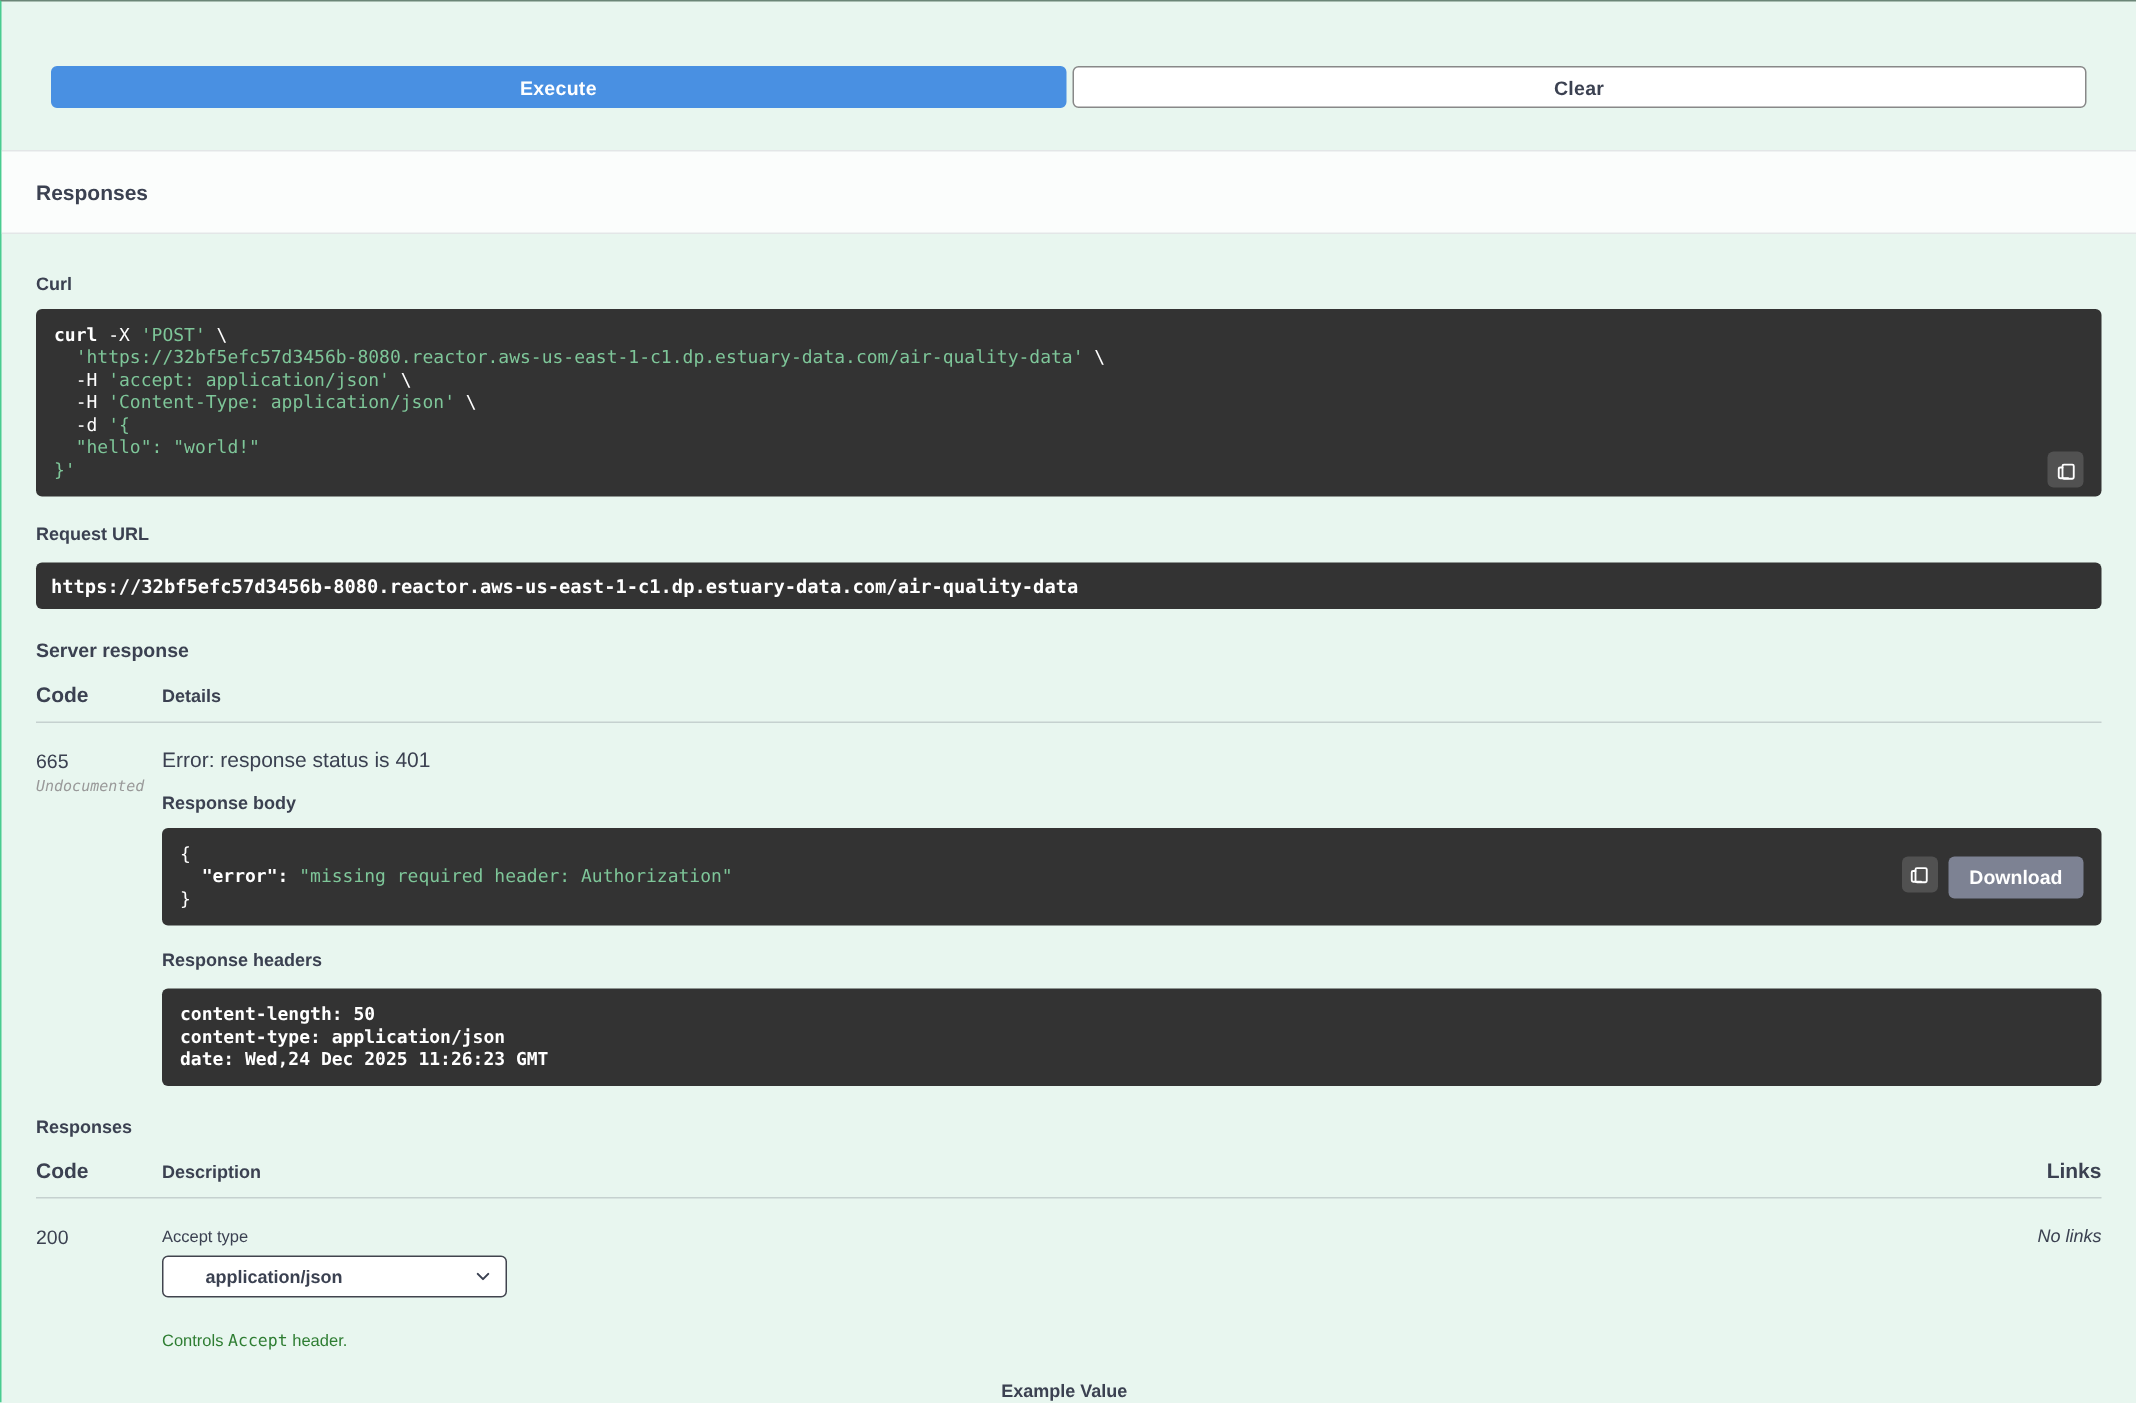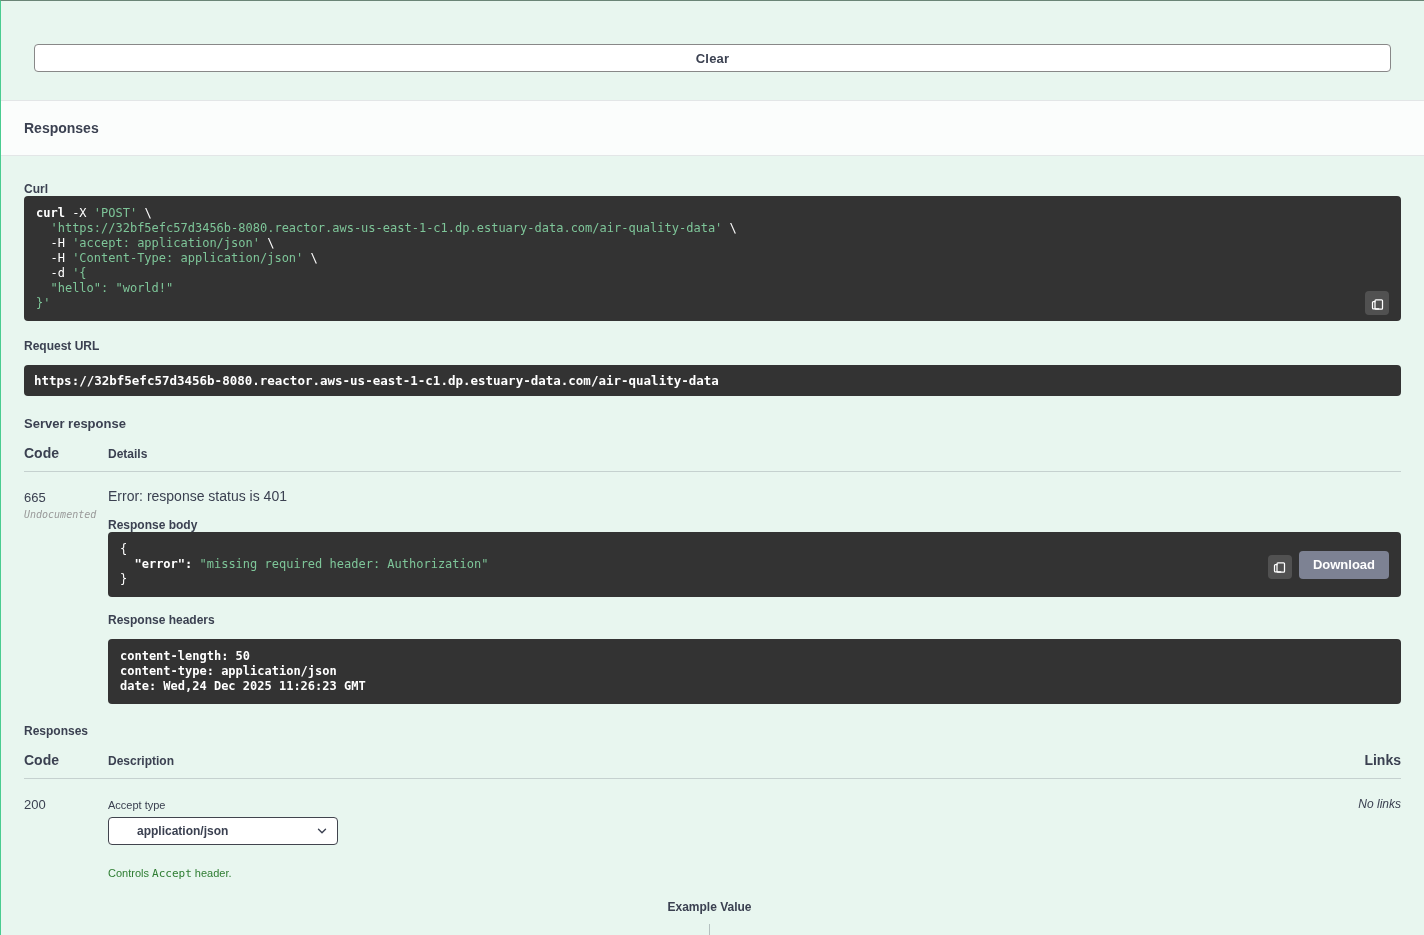--- a/index.html
+++ b/index.html
@@ -41,42 +41,42 @@
 
   .h4 { font-size: 12px; font-weight: 700; color: #3b4151; }
   .curl-label { padding-top: 26px; }
   .req-url-label { margin-top: 18px; }
   .server-resp-label { margin-top: 20px; font-size: 13px; }
   .resp-headers-label { margin-top: 16px; }
 
   
   .code-block {
     background: #333333; border-radius: 4px;
-    padding: 10px 12px; 
+    padding: 10px 12px; margin-top: 10px;
     font-family: "DejaVu Sans Mono", monospace; font-size: 12px;
     position: relative; overflow: hidden;
   }
   .code-line { white-space: pre; line-height: 15px; min-height: 15px; }
   .tok-p { color: #ffffff; }
   .tok-k { color: #ffffff; font-weight: 700; }
   .tok-s { color: #7ec699; }
 
   .url-block { padding: 8px 10px; margin-top: 12px; }
   .url-block .tok-k { font-size: 12.5px; }
 
   
   .copy-btn {
     width: 24px; height: 24px; background: rgba(255,255,255,.15);
     border: none; border-radius: 4px; padding: 0;
     display: flex; align-items: center; justify-content: center; cursor: pointer;
   }
   .curl-block .copy-btn { position: absolute; right: 12px; bottom: 6px; }
   .block-controls {
     position: absolute; right: 12px; top: 50%; transform: translateY(-50%);
-    display: flex; align-items: flex-end; gap: 7px;
+    display: flex; align-items: flex-start; gap: 7px;
   }
   .download-btn {
     background: #7d8293; color: #fff; font-weight: 700; font-size: 13px;
     border: none; border-radius: 4px; height: 28px; padding: 0 14px; cursor: pointer;
   }
 
   
   .grid2 { display: grid; grid-template-columns: 84px 1fr; }
   .grid3 { display: grid; grid-template-columns: 84px 1fr 90px; }
   .header-row { margin-top: 14px; padding-bottom: 10px; border-bottom: 1px solid rgba(59,65,81,.2); }
@@ -117,20 +117,21 @@
   .tab-divider { width: 1px; height: 14px; background: rgba(59,65,81,.3); }
   .tab-schema { font-size: 12px; color: #999; cursor: pointer; }
   .example-block { margin-top: 12px; }
 </style>
 </head>
 <body>
 
 <div class="opblock">
 
   <div class="execute-wrapper">
+    <button class="btn execute">Execute</button>
     <button class="btn clear">Clear</button>
   </div>
 
   <div class="responses-band">
     <span>Responses</span>
   </div>
 
   <div class="responses-inner">
 
     <div class="h4 curl-label">Curl</div>

